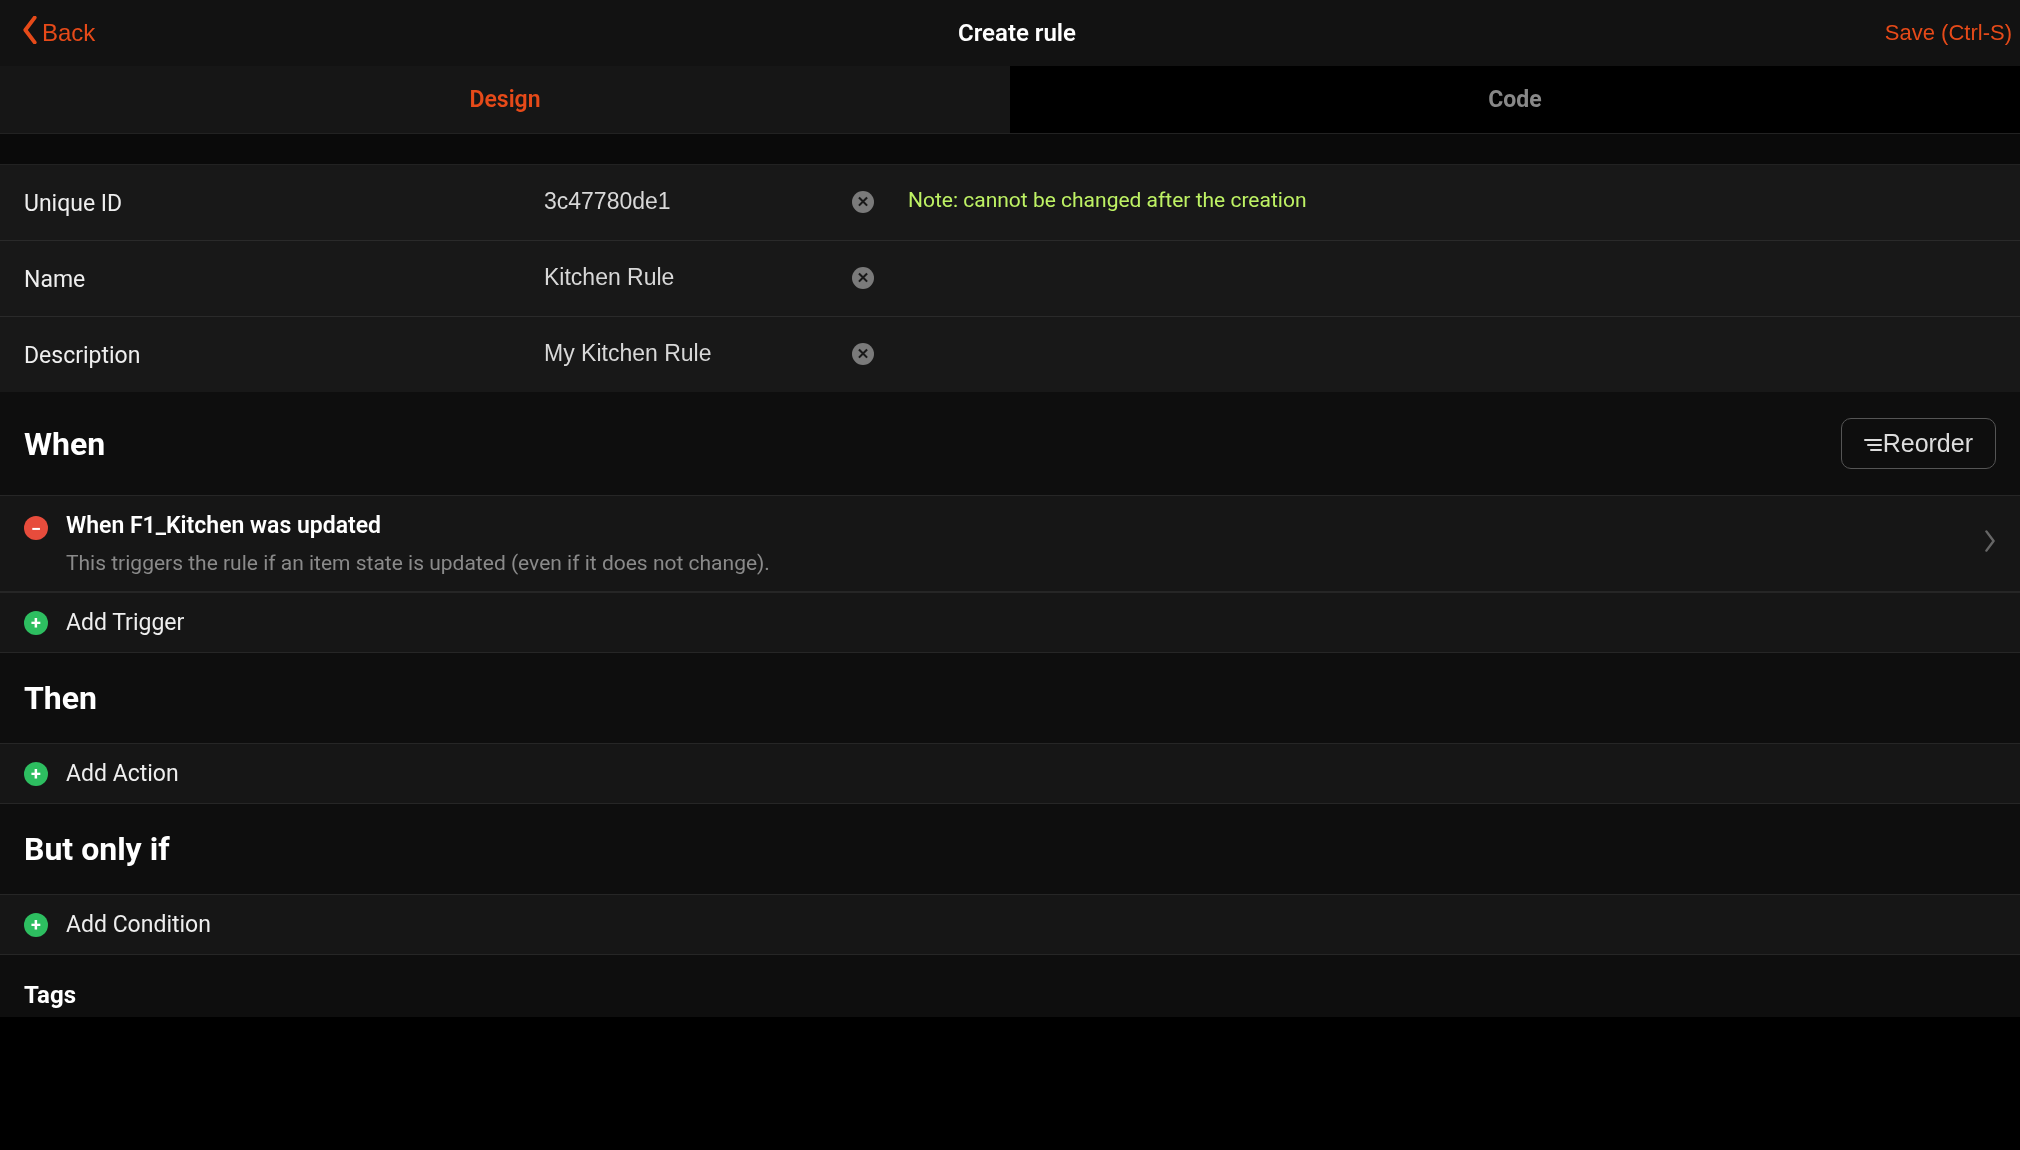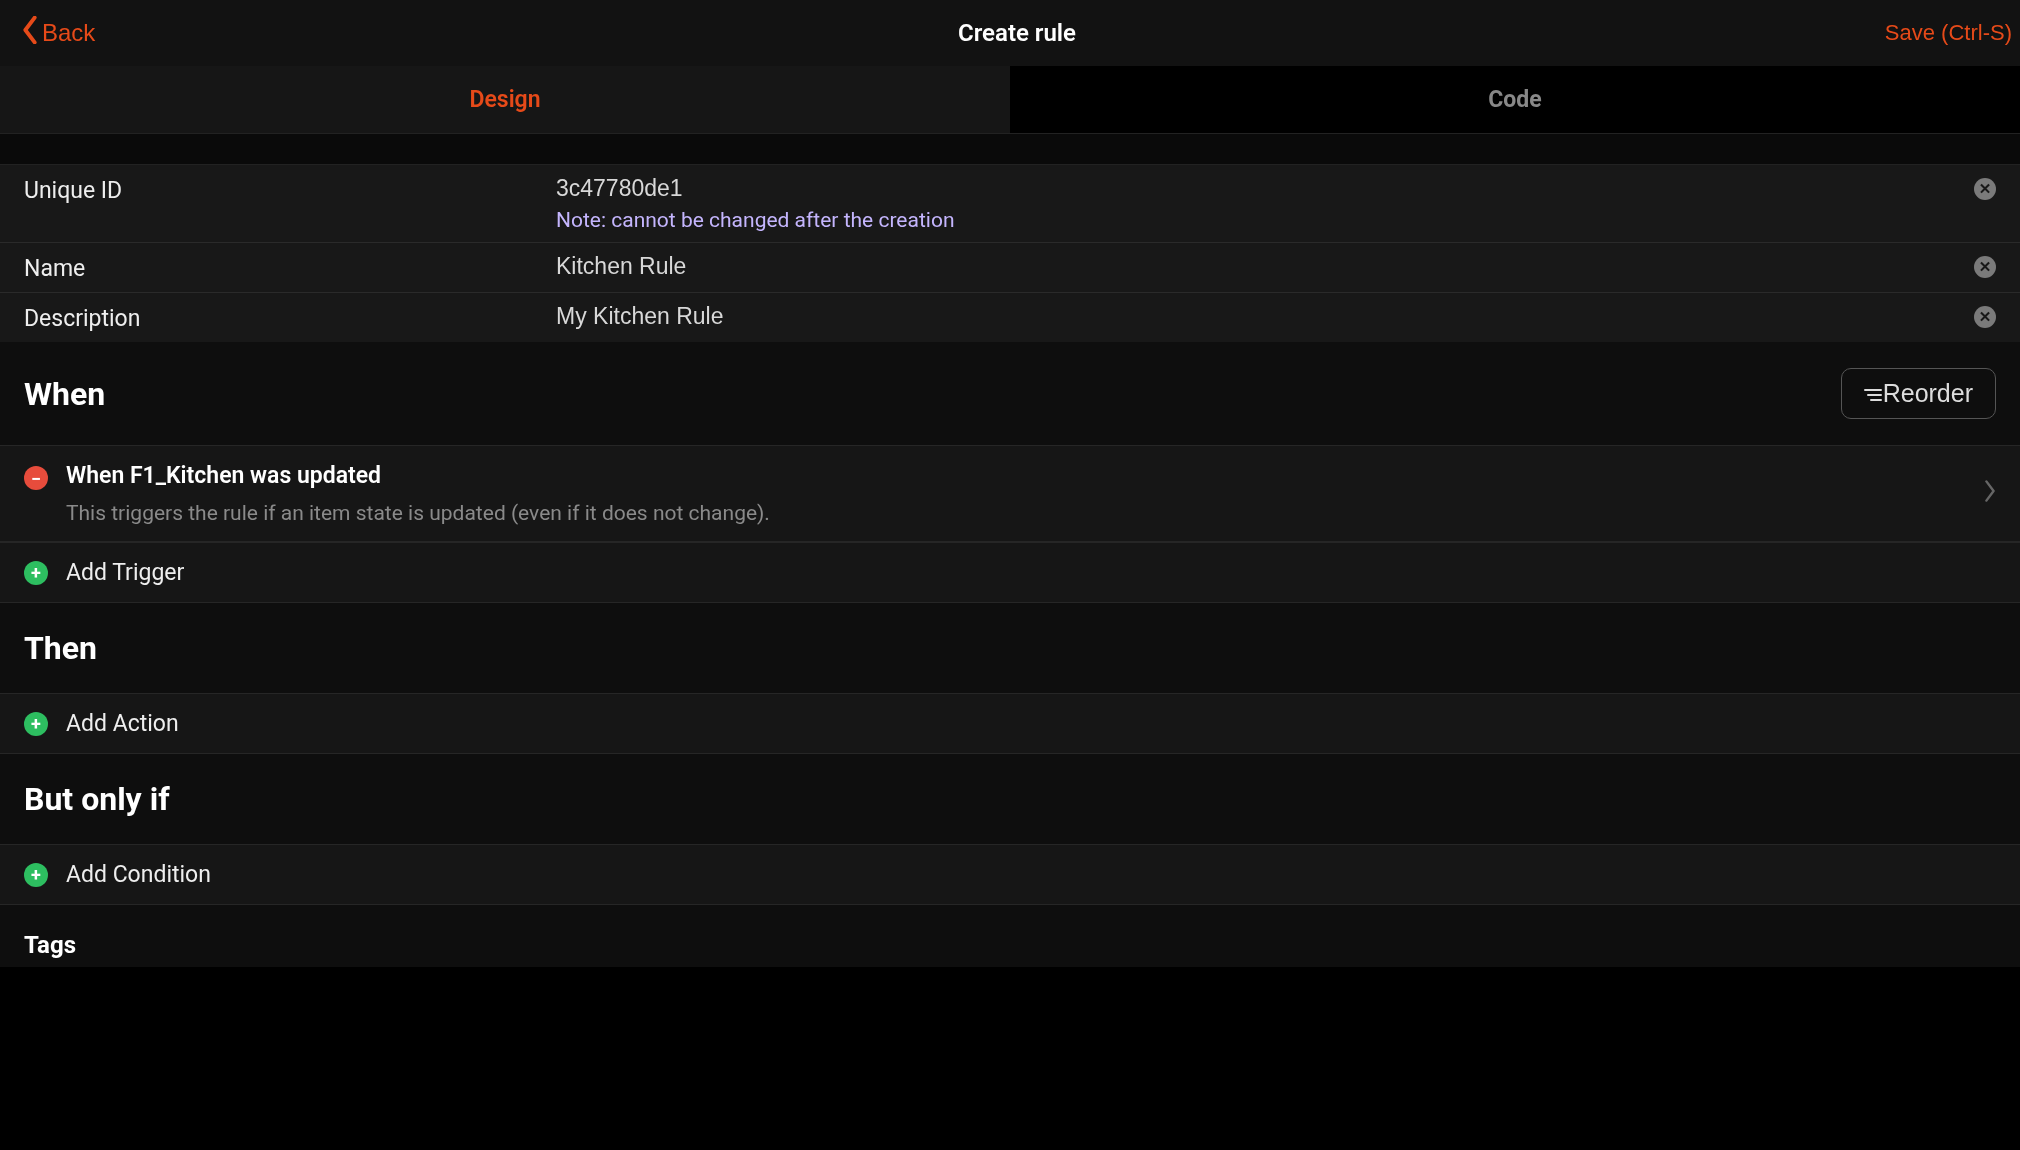--- a/index.html
+++ b/index.html
@@ -75,36 +75,36 @@
       background: #0a0a0a;
       border-top: 1px solid #222;
       border-bottom: 1px solid #222;
     }
     .form-block {
       background: #181818;
     }
     .form-row {
       display: flex;
       align-items: flex-start;
-      padding: 10px 24px;
+      padding: 23px 24px;
       border-bottom: 1px solid #2a2a2a;
-      gap: 32px;
+      gap: 20px;
     }
     .form-row:last-child { border-bottom: none; }
     .form-label {
       width: 500px;
       min-width: 500px;
       color: #eee;
       font-size: 23px;
       padding-top: 2px;
     }
     .form-value-col {
       flex: 1;
       display: flex;
-      flex-direction: column;
+      flex-direction: row;
       gap: 6px;
     }
     .value-line {
       display: flex;
       align-items: center;
       gap: 12px;
     }
     .form-input {
       flex: 1;
       background: transparent;
@@ -121,22 +121,23 @@
       color: #181818;
       display: inline-flex;
       align-items: center;
       justify-content: center;
       font-size: 15px;
       font-weight: bold;
       cursor: pointer;
       flex-shrink: 0;
     }
     .form-note {
-      color: #c4b5fd;
+      color: #bef264;
       font-size: 21px;
+      margin-left: 28px;
     }
     .section-header {
       display: flex;
       align-items: center;
       justify-content: space-between;
       padding: 26px 24px 26px 24px;
       background: #0e0e0e;
     }
     .section-title {
       font-size: 32px;

